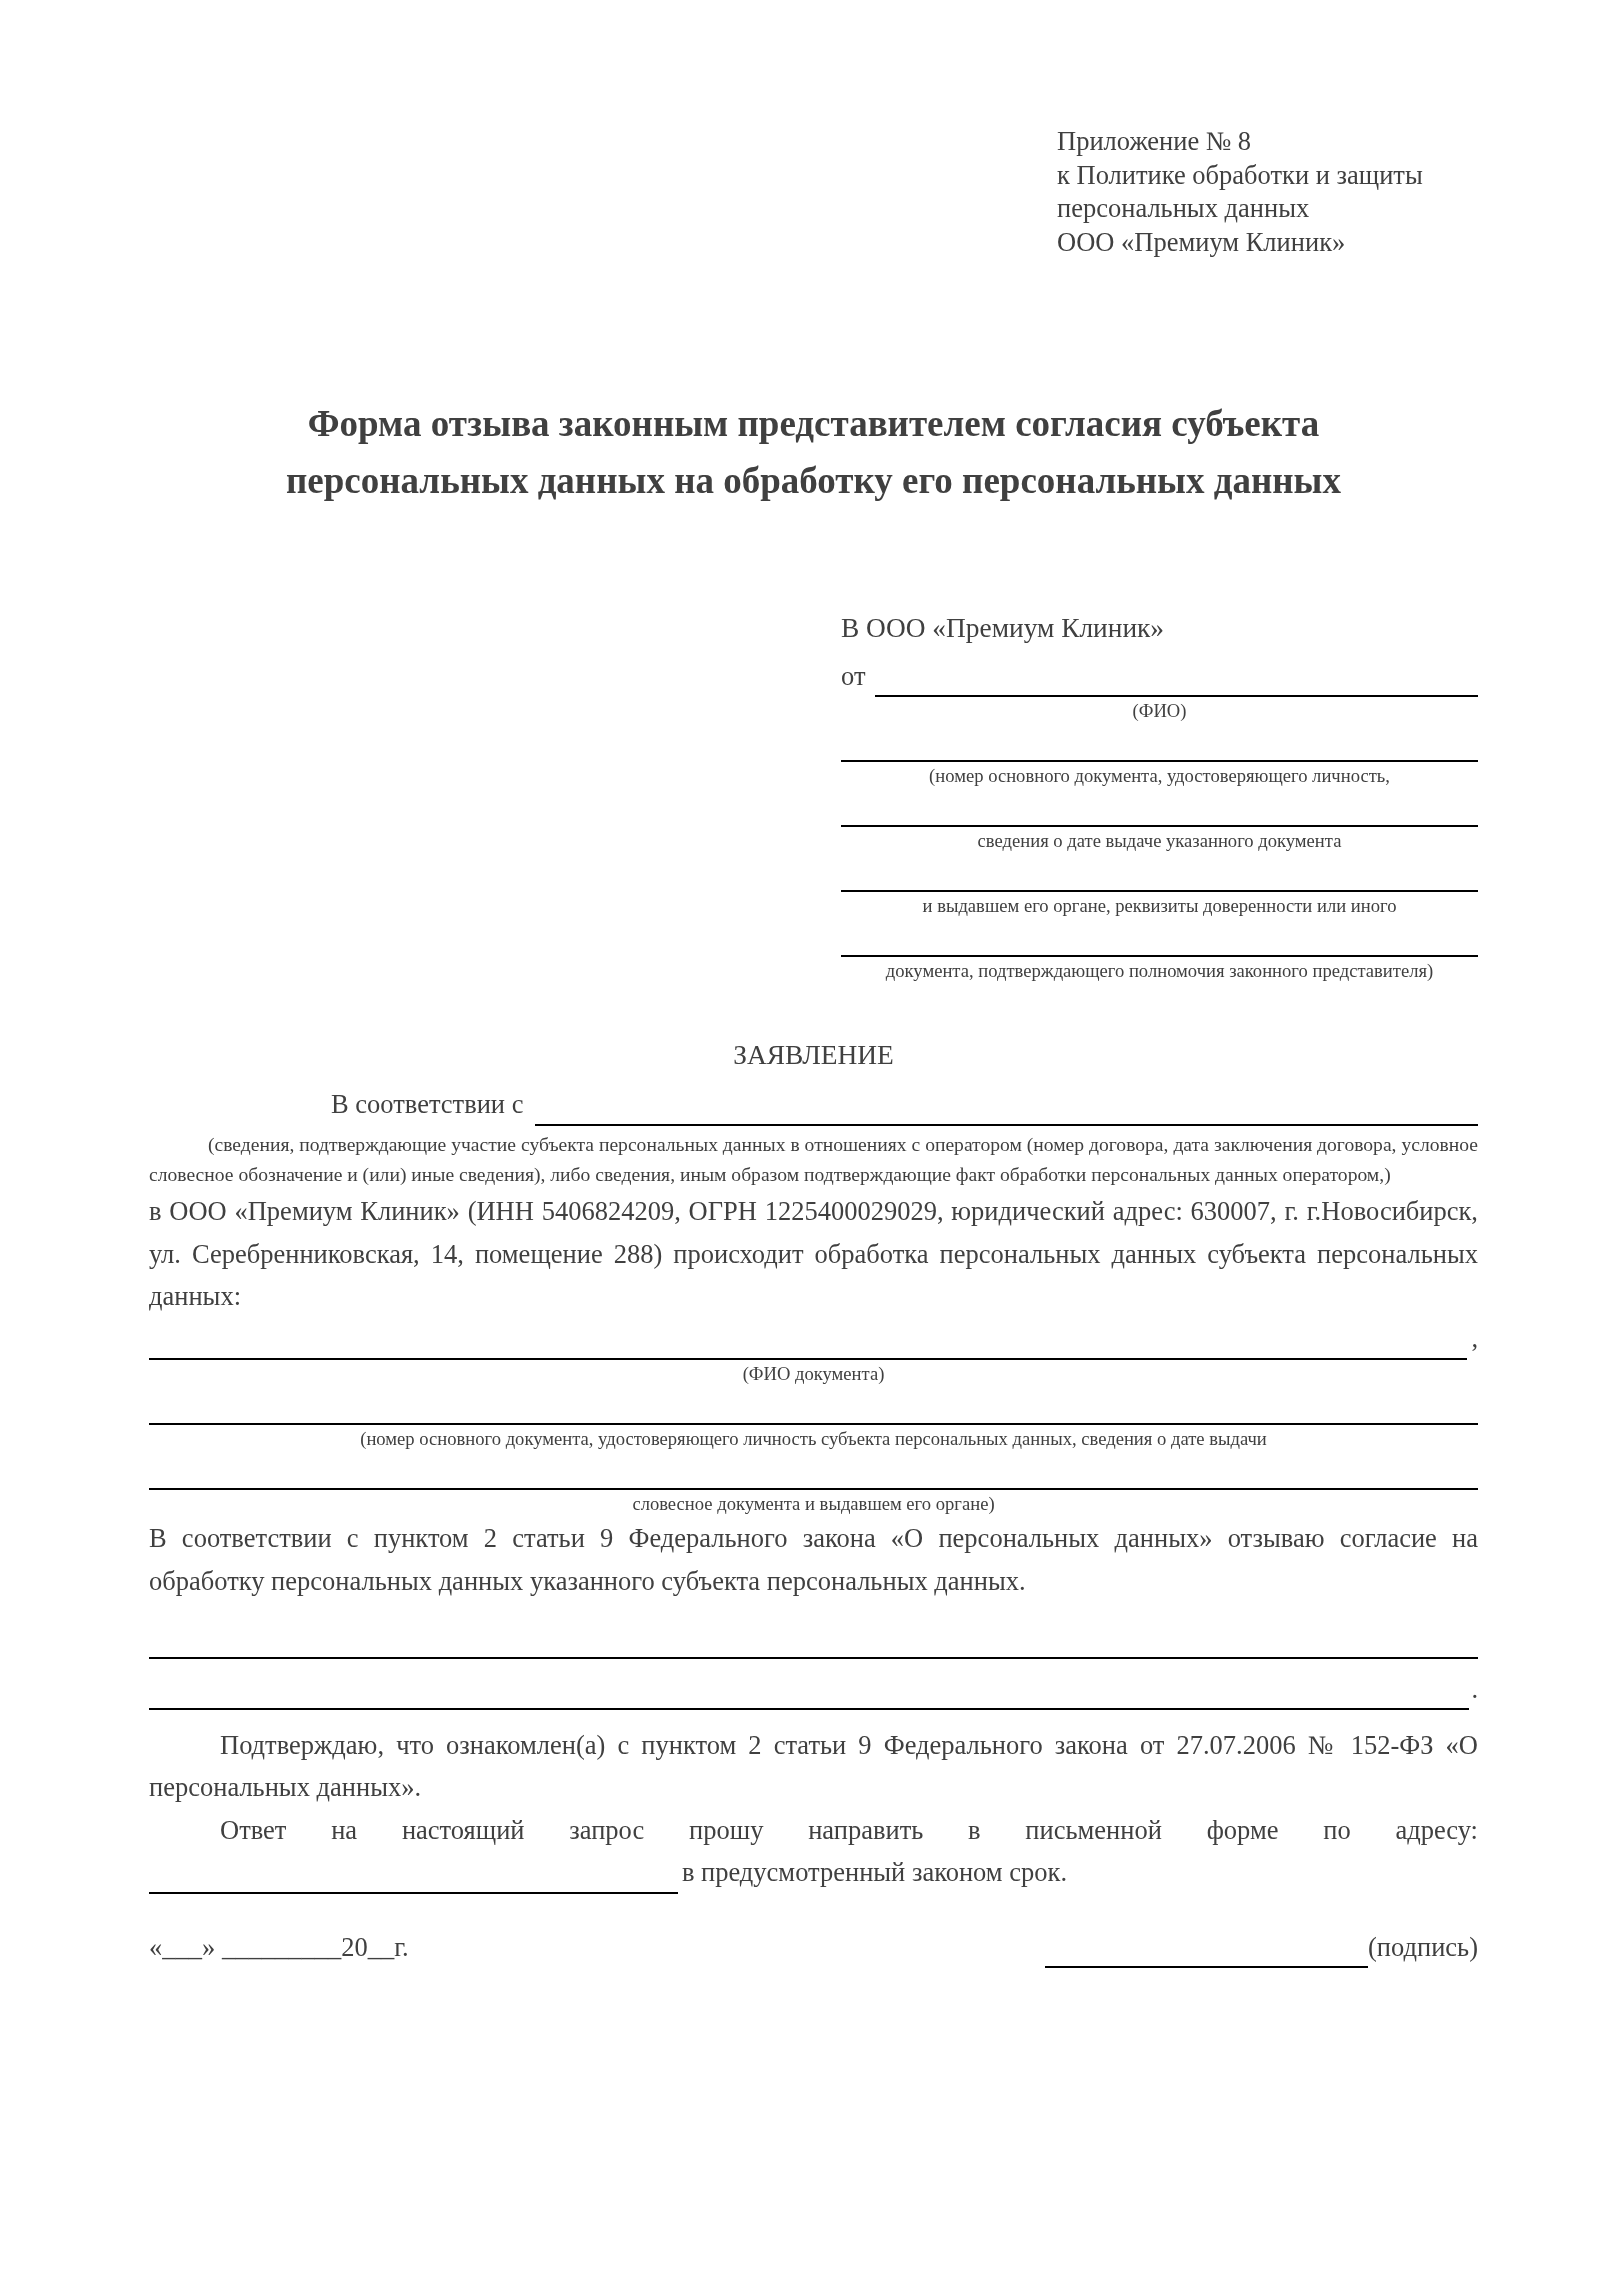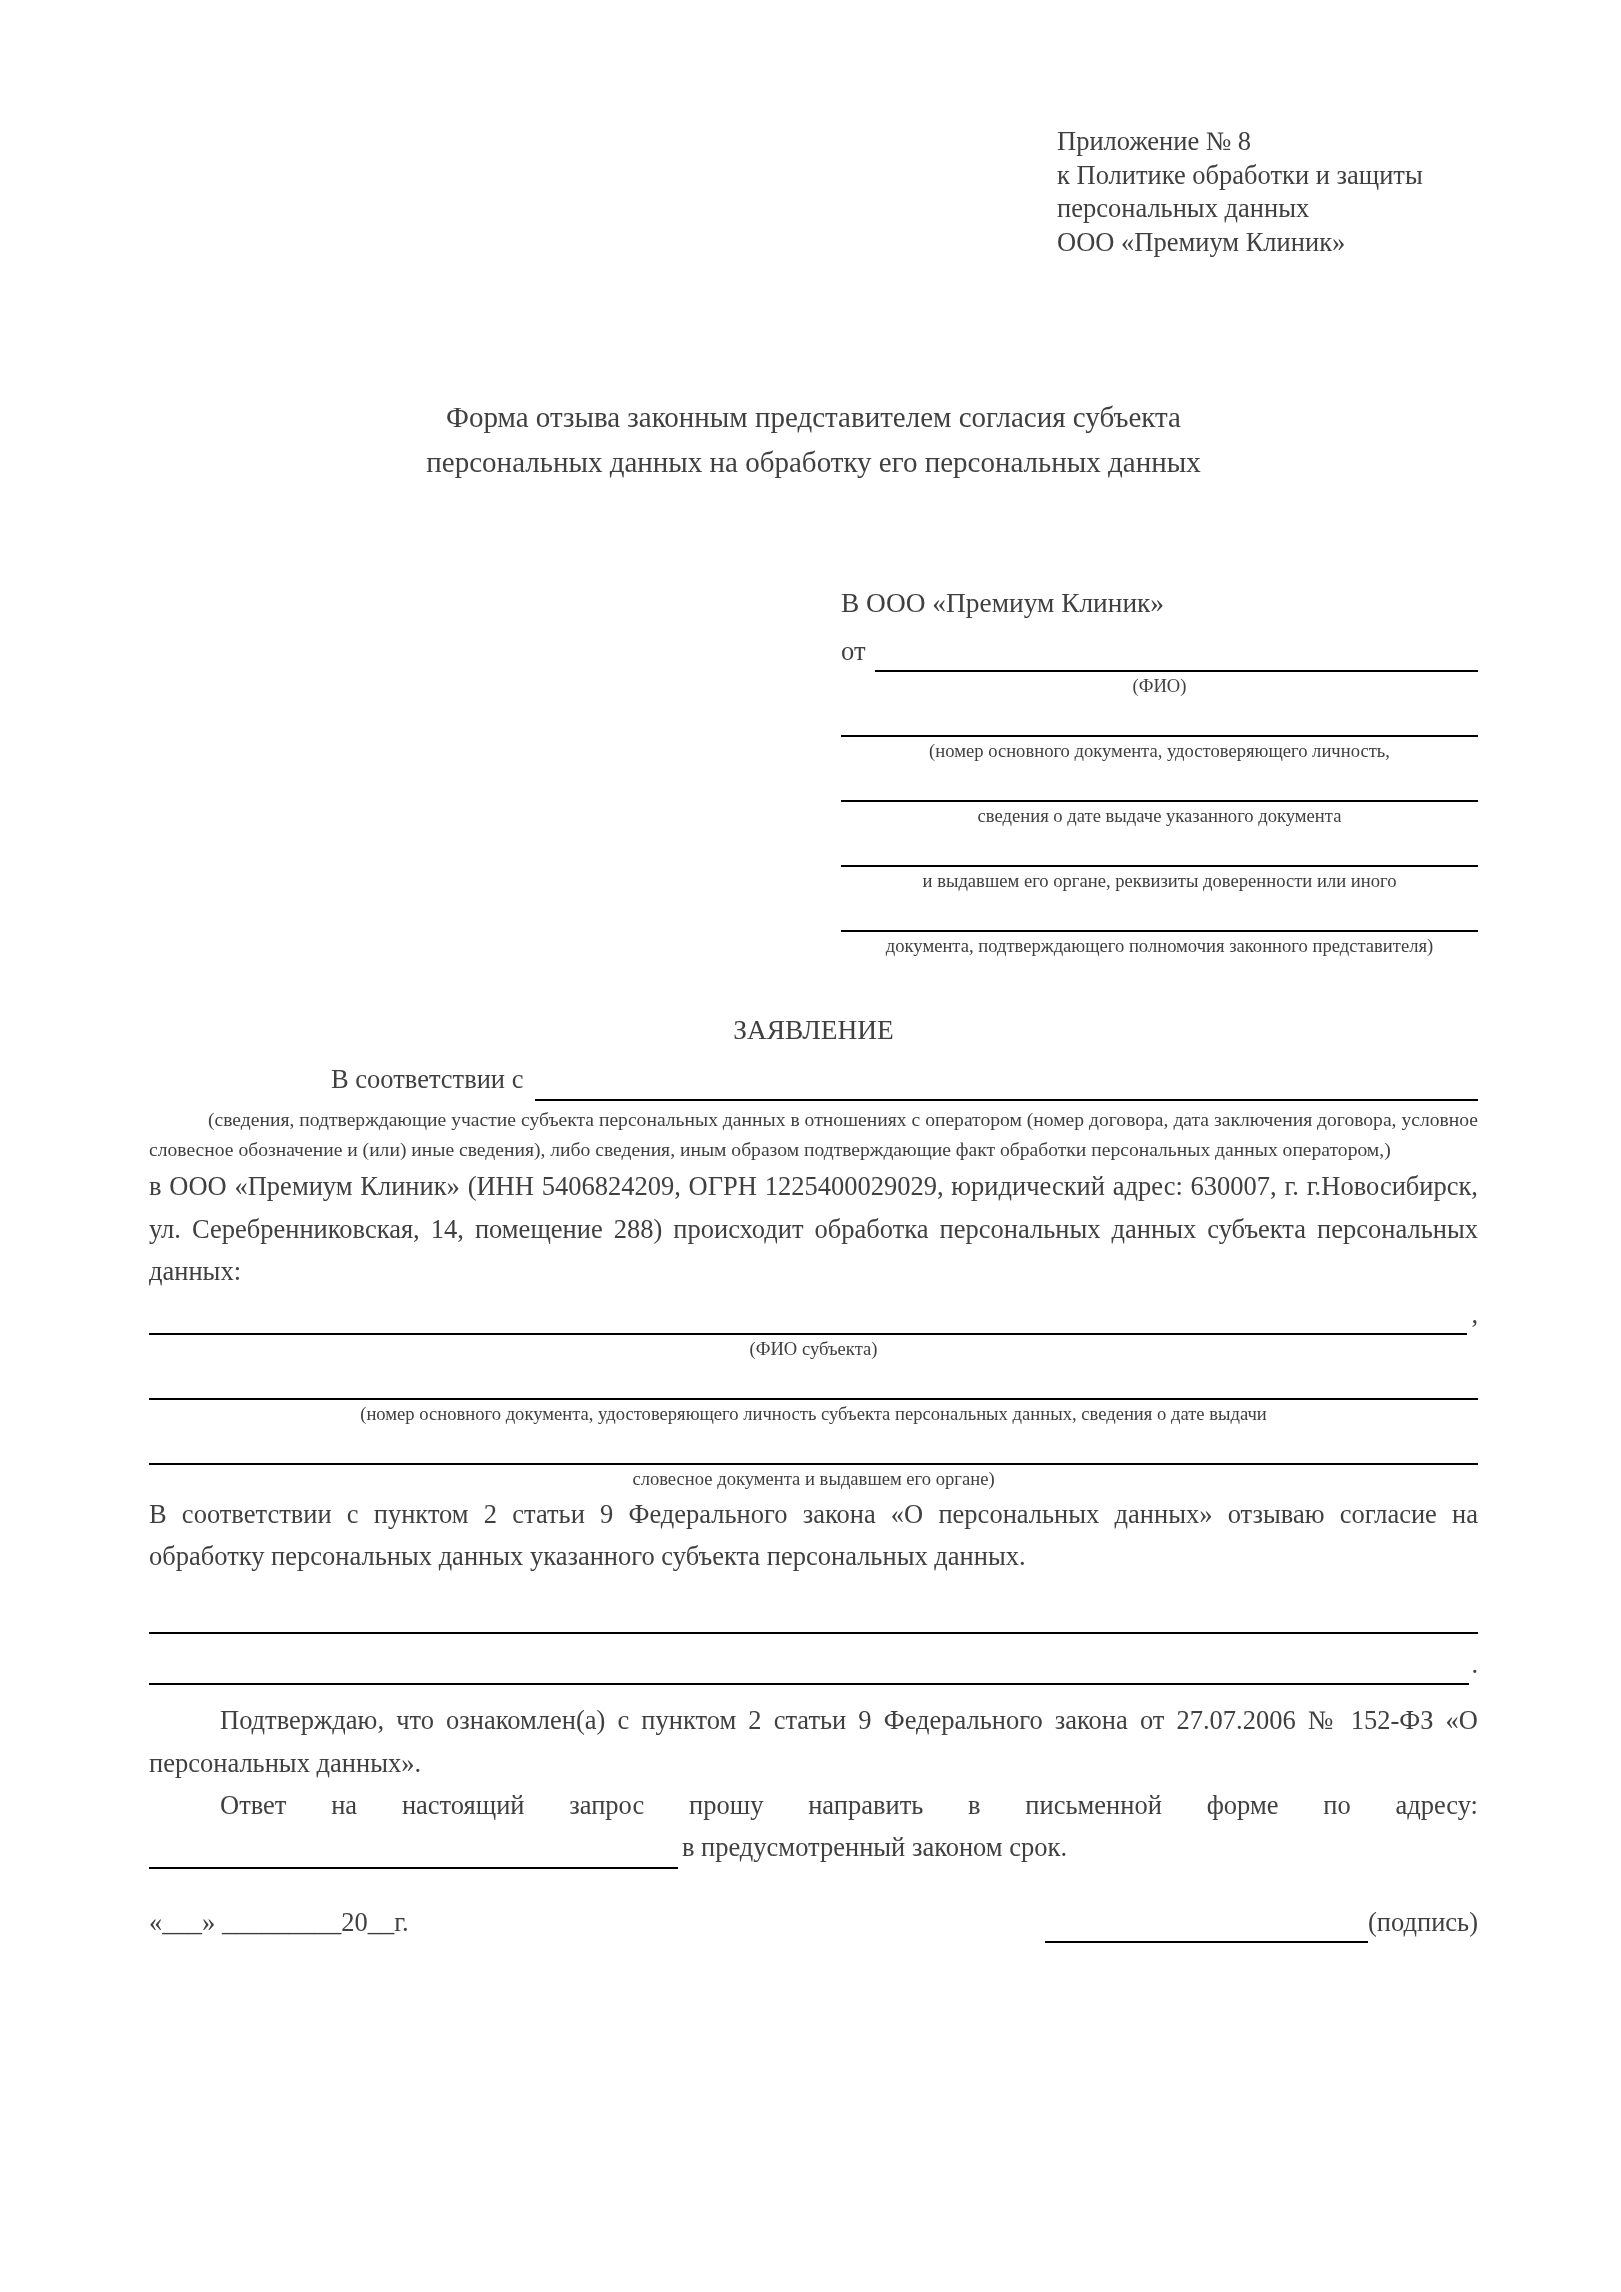--- a/index.html
+++ b/index.html
@@ -9,21 +9,21 @@
     margin:0 auto;
     background:#ffffff; color:#404040;
     font-family:"Liberation Serif","DejaVu Serif",serif;
     font-size:26.5px;
     line-height:1.6;
     padding:125px 143px 0 149px;
     overflow:hidden;
     position:relative;
   }
   .appendix { margin-left:908px; line-height:1.27; font-size:26.5px; }
-  .doc-title { margin-top:135px; text-align:center; font-weight:normal; font-size:29px; line-height:1.55; }
+  .doc-title { margin-top:135px; text-align:center; font-weight:bold; font-size:37px; line-height:1.55; }
   .addr-block { margin-top:102px; margin-left:692px; width:637px; }
   .addr-to { font-size:27.4px; line-height:1.3; }
   .row { display:flex; align-items:flex-end; }
   .fill { border-bottom:2px solid #000; flex:1 1 auto; }
   .addr-from { margin-top:7.8px; }
   .addr-from .fill { margin-left:9.8px; height:33px; }
   .caption { font-size:18.6px; line-height:1.5; text-align:center; }
   .fill-row { border-bottom:2px solid #000; height:37px; }
   .statement-heading { text-align:center; margin-top:49px; font-size:27.4px; }
   .intro-row { margin-top:5.9px; }
@@ -95,21 +95,21 @@
     <div class="fill"></div>
   </div>
   <div class="small-note">(сведения, подтверждающие участие субъекта персональных данных в отношениях с оператором (номер договора, дата заключения договора, условное словесное обозначение и (или) иные сведения), либо сведения, иным образом подтверждающие факт обработки персональных данных оператором,)</div>
 
   <p class="para">в ООО «Премиум Клиник» (ИНН 5406824209, ОГРН 1225400029029, юридический адрес: 630007, г. г.Новосибирск, ул. Серебренниковская, 14, помещение 288) происходит обработка персональных данных субъекта персональных данных:</p>
 
   <div class="row subject-row">
     <div class="fill"></div>
     <span class="tail">,</span>
   </div>
-  <div class="caption">(ФИО субъекта)</div>
+  <div class="caption">(ФИО документа)</div>
 
   <div class="fill-row"></div>
   <div class="caption">(номер основного документа, удостоверяющего личность субъекта персональных данных, сведения о дате выдачи</div>
 
   <div class="fill-row"></div>
   <div class="caption">словесное документа и выдавшем его органе)</div>
 
   <p class="para">В соответствии с пунктом 2 статьи 9 Федерального закона «О персональных данных» отзываю согласие на обработку персональных данных указанного субъекта персональных данных.</p>
 
 

